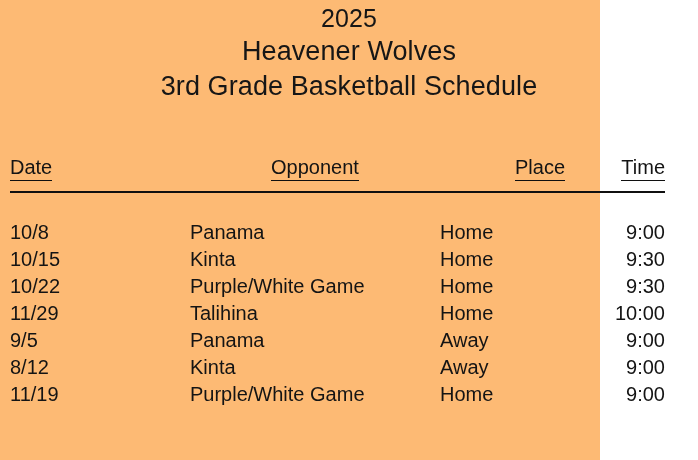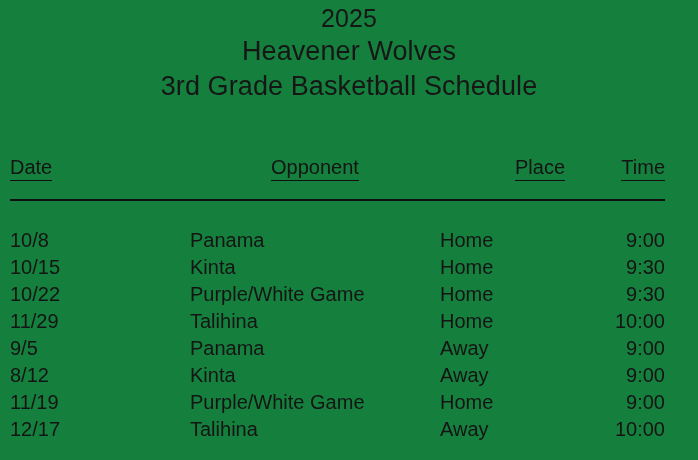--- a/index.html
+++ b/index.html
@@ -12,23 +12,23 @@
     width: 698px;
     height: 460px;
     overflow: hidden;
     font-family: "Liberation Sans", sans-serif;
     color: #121212;
     -webkit-font-smoothing: antialiased;
   }
 
   .page {
     position: relative;
-    width: 698px;
+    width: 600px;
     height: 460px;
-    background: #15803d;
+    background: #fdba74;
   }
 
   
   .title-block {
     position: absolute;
     top: 2px;
     left: 0;
     width: 698px;
     text-align: center;
   }
@@ -66,21 +66,21 @@
     font-weight: 400;
     font-size: 20px;
     color: #141414;
     vertical-align: baseline;
   }
 
   .schedule-table thead th {
     height: 26px;
     line-height: 24px;
     border-bottom: 2px solid #101010;
-    padding-bottom: 18px;
+    padding-bottom: 10px;
   }
   .th-inner {
     display: inline-block;
     border-bottom: 1.5px solid #101010;
     padding-bottom: 1px;
   }
 
   .col-date   { width: 180px; text-align: left;   }
   .col-opp    { width: 250px; text-align: center; }
   .col-place  { width: 125px; text-align: left;   }
@@ -183,22 +183,16 @@
           <td class="cell-opp">Kinta</td>
           <td class="cell-place">Away</td>
           <td class="cell-time">9:00</td>
         </tr>
         <tr class="data-row">
           <td class="cell-date">11/19</td>
           <td class="cell-opp">Purple/White Game</td>
           <td class="cell-place">Home</td>
           <td class="cell-time">9:00</td>
         </tr>
-        <tr class="data-row">
-          <td class="cell-date">12/17</td>
-          <td class="cell-opp">Talihina</td>
-          <td class="cell-place">Away</td>
-          <td class="cell-time">10:00</td>
-        </tr>
       </tbody>
   </table>
 
 </div>
 
 </body></html>

